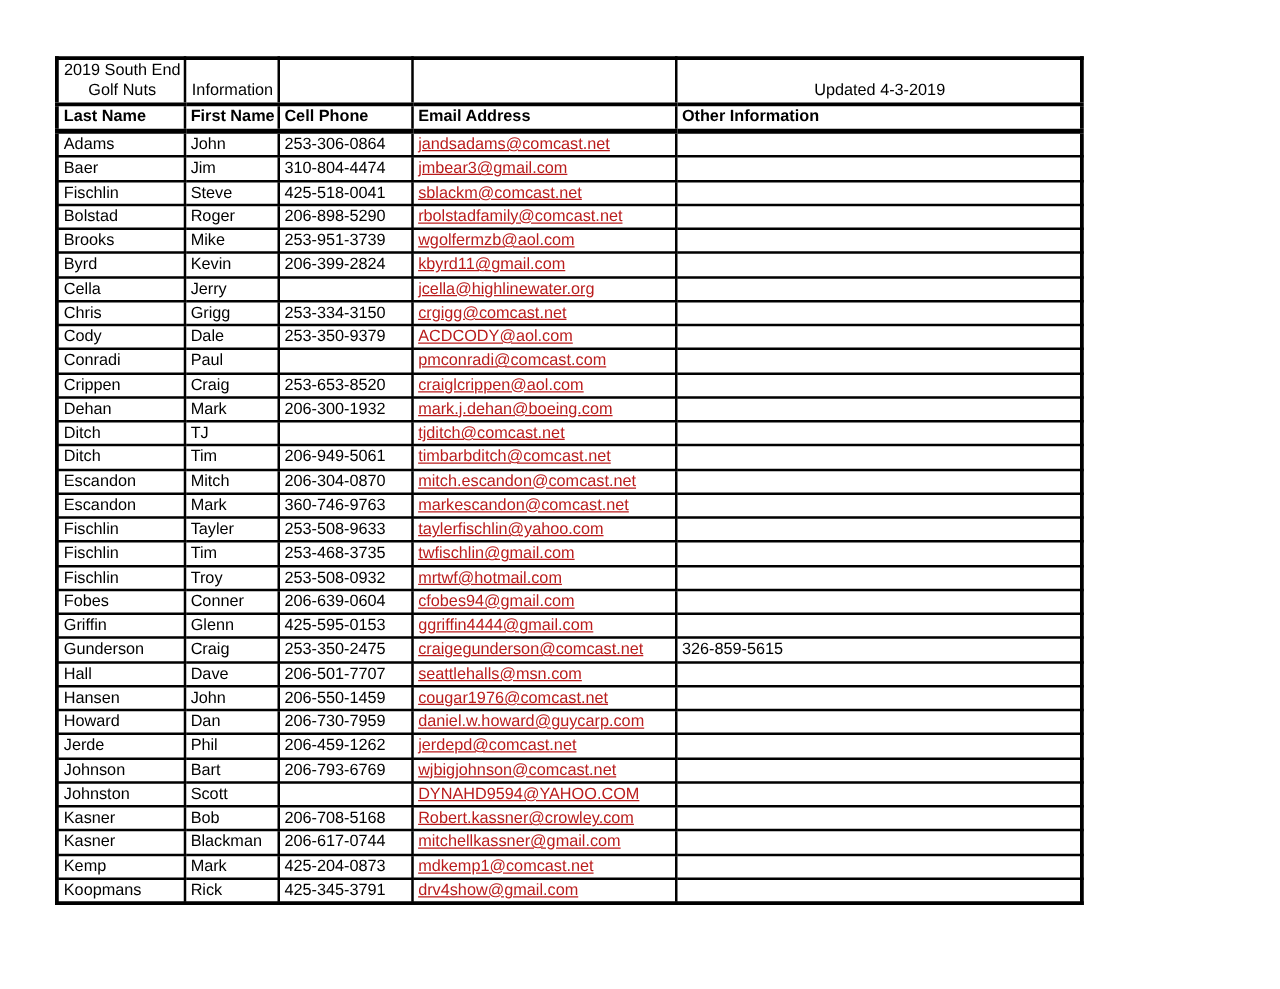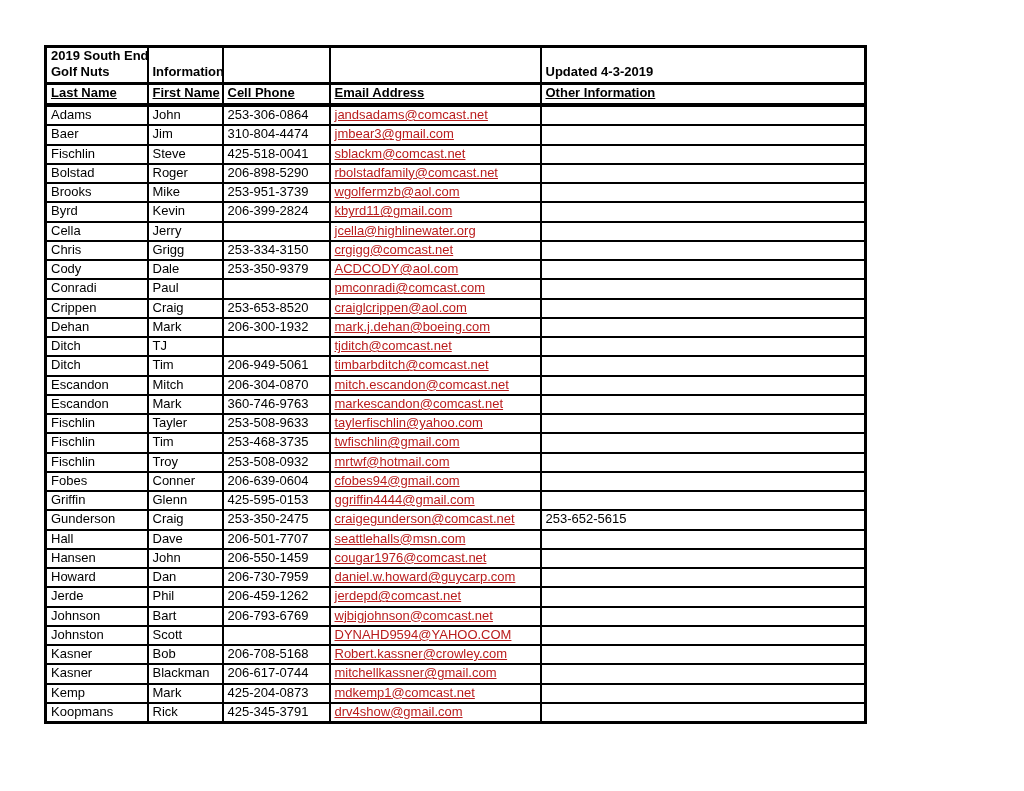--- a/index.html
+++ b/index.html
@@ -33,29 +33,29 @@
     overflow: hidden;
     white-space: nowrap;
     text-align: left;
     vertical-align: middle;
     box-sizing: border-box;
   }
   tr.title-row td {
     height: 36px;
     vertical-align: bottom;
     border-bottom: 3px solid #000;
-    font-weight: bold;
+    font-weight: normal;
+    text-align: center;
   }
   tr.title-row td .tline { display: block; }
   tr.header-row th {
     height: 22px;
     font-weight: bold;
     border-bottom: 4px solid #000;
     vertical-align: middle;
-    text-decoration: underline;
   }
   tbody.data-rows td {
     height: 18.9px;
   }
   a.email-link {
     color: #b91c1c;
     text-decoration: underline;
     cursor: pointer;
   }
 </style>
@@ -258,21 +258,21 @@
     <td>425-595-0153</td>
     <td><a class="email-link">ggriffin4444@gmail.com</a></td>
     <td></td>
   </tr>
 
   <tr>
     <td>Gunderson</td>
     <td>Craig</td>
     <td>253-350-2475</td>
     <td><a class="email-link">craigegunderson@comcast.net</a></td>
-    <td>253-652-5615</td>
+    <td>326-859-5615</td>
   </tr>
 
   <tr>
     <td>Hall</td>
     <td>Dave</td>
     <td>206-501-7707</td>
     <td><a class="email-link">seattlehalls@msn.com</a></td>
     <td></td>
   </tr>
 

